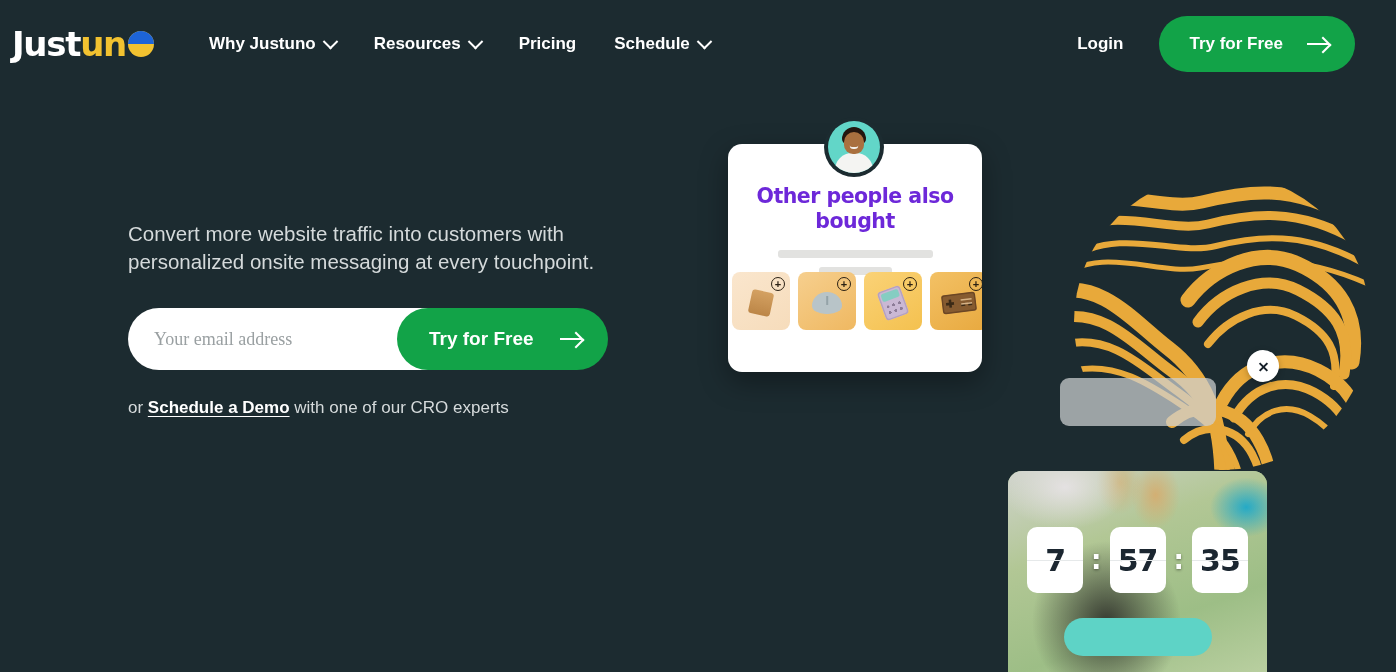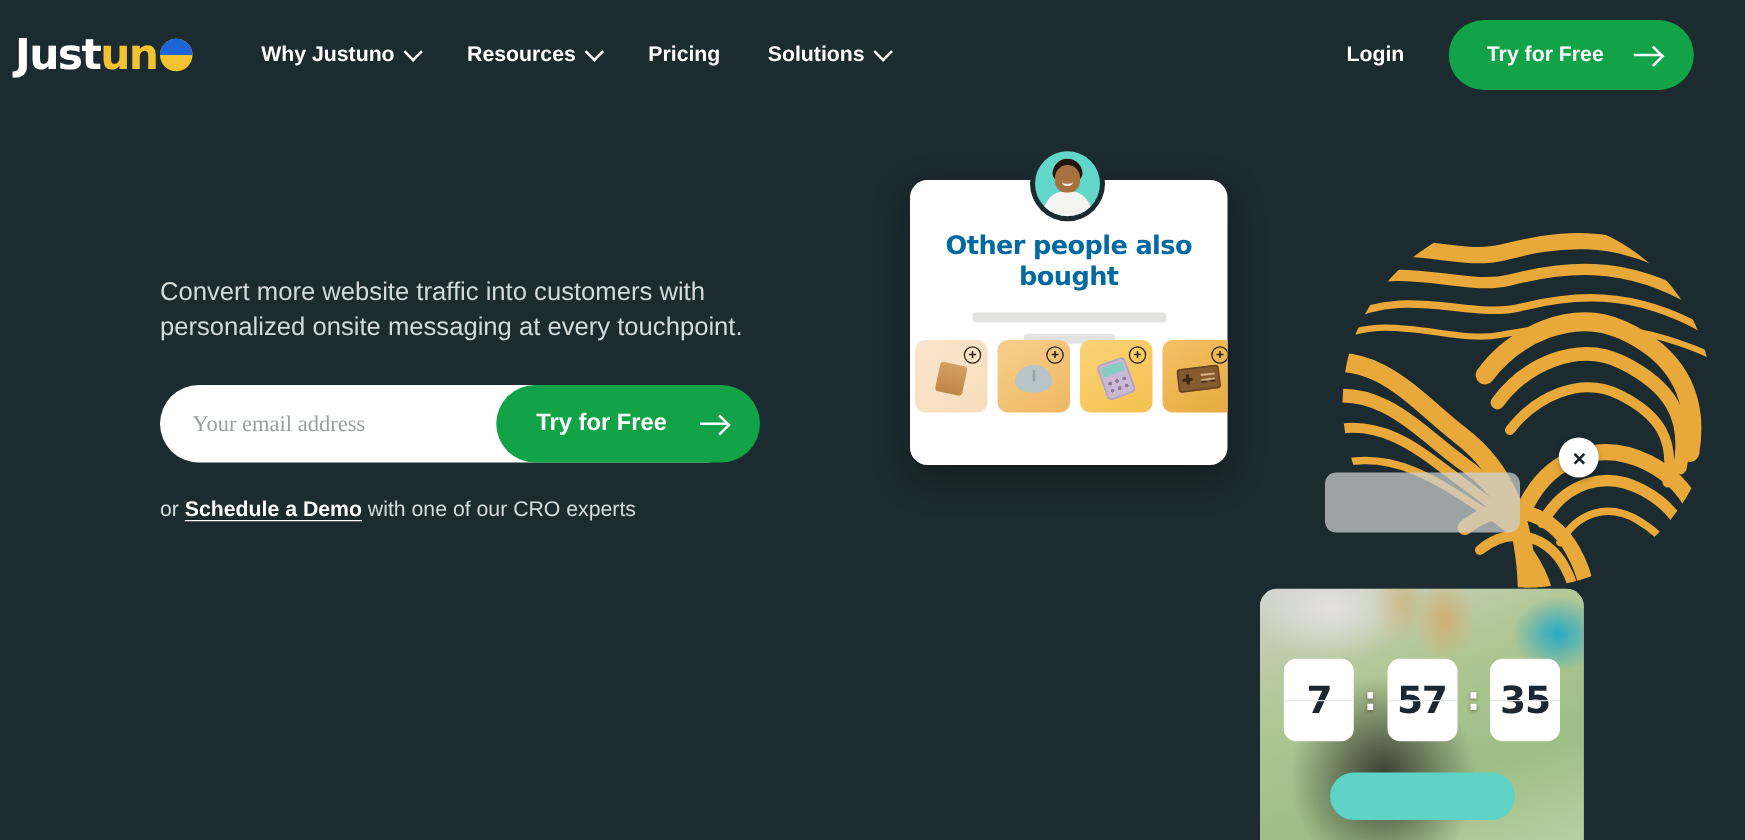--- a/index.html
+++ b/index.html
@@ -209,21 +209,21 @@
     overflow: hidden;
     z-index: 20;
   }
   .popup-title {
     margin: 40px 22px 0;
     text-align: center;
     font-size: 20.5px;
     line-height: 25px;
     font-weight: 900;
     letter-spacing: -0.5px;
-    color: #0369a1;
+    color: #6d28d9;
     font-family: "DejaVu Sans", sans-serif;
   }
   .skel {
     background: #e2e2e0;
     border-radius: 3px;
     margin: 0 auto;
   }
   .skel-1 { width: 155px; height: 8px; margin-top: 16px; }
   .skel-2 { width: 73px; height: 8px; margin-top: 9px; }
 
@@ -521,21 +521,21 @@
       <i class="chev"></i>
     </div>
     <div class="nav-item">
       <span>Resources</span>
       <i class="chev"></i>
     </div>
     <div class="nav-item">
       <span>Pricing</span>
     </div>
     <div class="nav-item">
-      <span>Solutions</span>
+      <span>Schedule</span>
       <i class="chev"></i>
     </div>
   </nav>
 
   <div class="header-right">
     <span class="login-link">Login</span>
     <button class="btn-green">
       <span>Try for Free</span>
       <i class="arrow-r"></i>
     </button>

